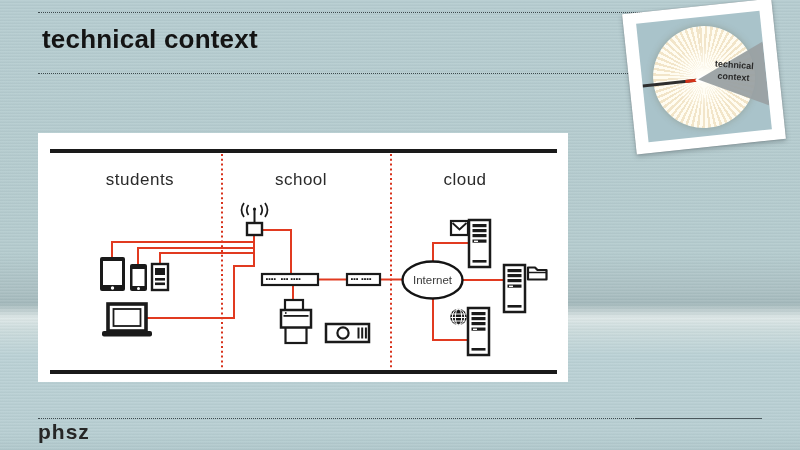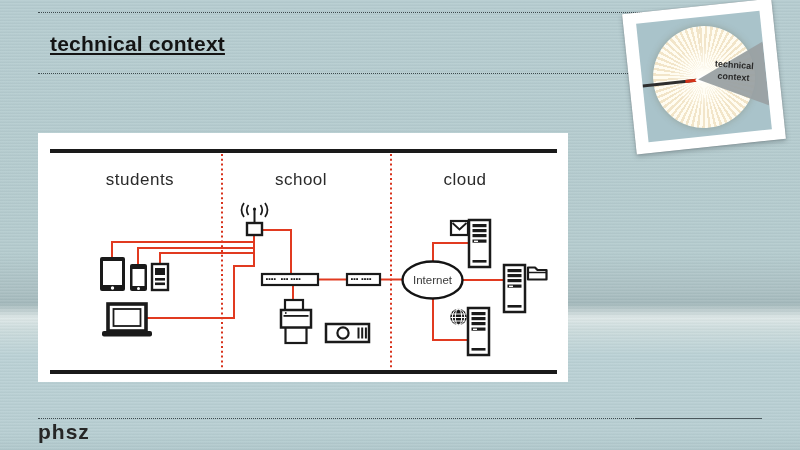--- a/index.html
+++ b/index.html
@@ -7,21 +7,21 @@
   .slide{position:relative;width:800px;height:450px;
     background:
       repeating-linear-gradient(180deg, rgba(255,255,255,0.07) 0 1px, rgba(0,0,0,0.025) 2px, rgba(0,0,0,0.025) 3px),
       linear-gradient(180deg,#b5ccd0 0%,#b4cbce 56%,#aabfc2 65%,#a3b8bb 67.5%,#dde7e7 70.6%,#cbdbdc 73.5%,#bad1d5 79%,#b7ced2 96%,#b0c8cc 100%);
   }
   .rule{position:absolute;height:0;border-top:1px dotted #3d4a4e;}
   .rule-top{left:38px;width:730px;top:12px;}
   .rule-mid{left:38px;width:730px;top:73px;}
   .rule-footer{left:38px;width:724px;top:418px;}
   .rule-footer-solid{position:absolute;left:636px;top:418px;width:126px;height:1px;background:#49575c;}
-  .title{position:absolute;left:38px;top:20px;margin:12px;font-size:21px;font-weight:700;color:#141414;letter-spacing:0.2px;text-decoration:underline;}
+  .title{position:absolute;left:38px;top:20px;margin:4px;font-size:26px;font-weight:700;color:#141414;letter-spacing:0.2px;}
   .subtitle{position:absolute;left:38px;top:46px;margin:0;font-size:21px;font-weight:700;color:#ee1111;letter-spacing:0.2px;}
   .footer-logo{position:absolute;left:38px;top:420px;font-size:21px;font-weight:700;color:#262626;letter-spacing:1px;}
 
   
   .logo-card{position:absolute;left:629px;top:6px;width:150px;height:141px;background:#fff;
     transform:rotate(-6deg);box-shadow:0 2px 5px rgba(50,60,65,0.35),0 0 1px rgba(50,60,65,0.5);}
   .card-photo{position:absolute;left:13px;top:11px;right:13px;bottom:11px;background:#a9c3ca;overflow:hidden;}
   .fan{position:absolute;left:50%;top:50%;width:102px;height:102px;margin:-51px 0 0 -51px;border-radius:50%;
     background:
       radial-gradient(circle,#fffef7 0 5px,rgba(255,254,247,0) 32px),

